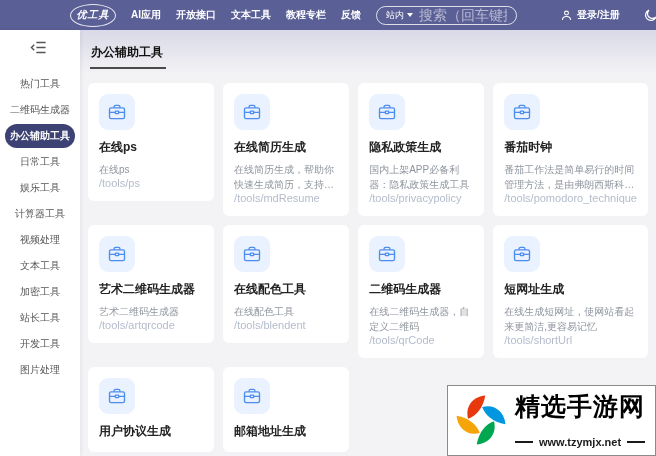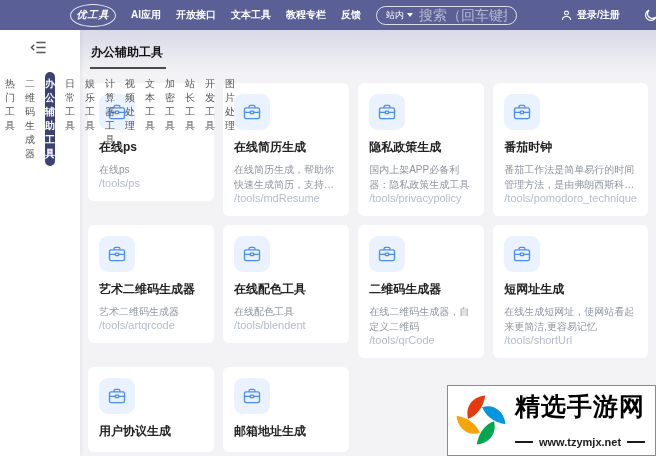--- a/index.html
+++ b/index.html
@@ -19,21 +19,21 @@
   .caret { width:0; height:0; border-left:3px solid transparent; border-right:3px solid transparent; border-top:4px solid #fff; }
   .search-input { background:transparent; border:none; outline:none; width:88px; font-size:14px; color:#fff; }
   .search-input::placeholder { color:rgba(255,255,255,.55); }
   .login { display:flex; align-items:center; gap:4px; color:#fff; font-size:10px; font-weight:bold; cursor:pointer; white-space:nowrap; }
   .moon { margin-left:8px; margin-right:-4px; flex:0 0 auto; cursor:pointer; }
 
   
   .sidebar { position:absolute; left:0; top:30px; width:80px; bottom:0; background:#fff;
              box-shadow:1px 0 4px rgba(0,0,0,.07); z-index:2; }
   .menu-toggle { margin:10px 0 12px 30px; cursor:pointer; }
-  .side-list { display:flex; }
+  .side-list { display:flex; flex-direction:column; }
   .side-item { font-size:10px; color:#555; text-align:center; padding:5px 0; margin:1px 5px; border-radius:12px; cursor:pointer; }
   .side-item.active { background:#3c4273; color:#fff; font-weight:bold; }
 
   
   .content { position:absolute; left:80px; top:30px; right:0; bottom:0;
              background:linear-gradient(#d9d9e8, #f3f3f5 44px); padding:12px 8px 0 8px; overflow:hidden; }
   .page-title { display:inline-block; font-size:12px; font-weight:bold; color:#111;
                 border-bottom:2px solid #4a4a4a; padding:0 3px 6px 1px; margin-left:2px; }
   .grid { margin-top:14px; display:grid; grid-template-columns:repeat(4,1fr); gap:9px; align-items:start; }
   .card { background:#fff; border-radius:6px; padding:11px 11px 12px; cursor:pointer; }

